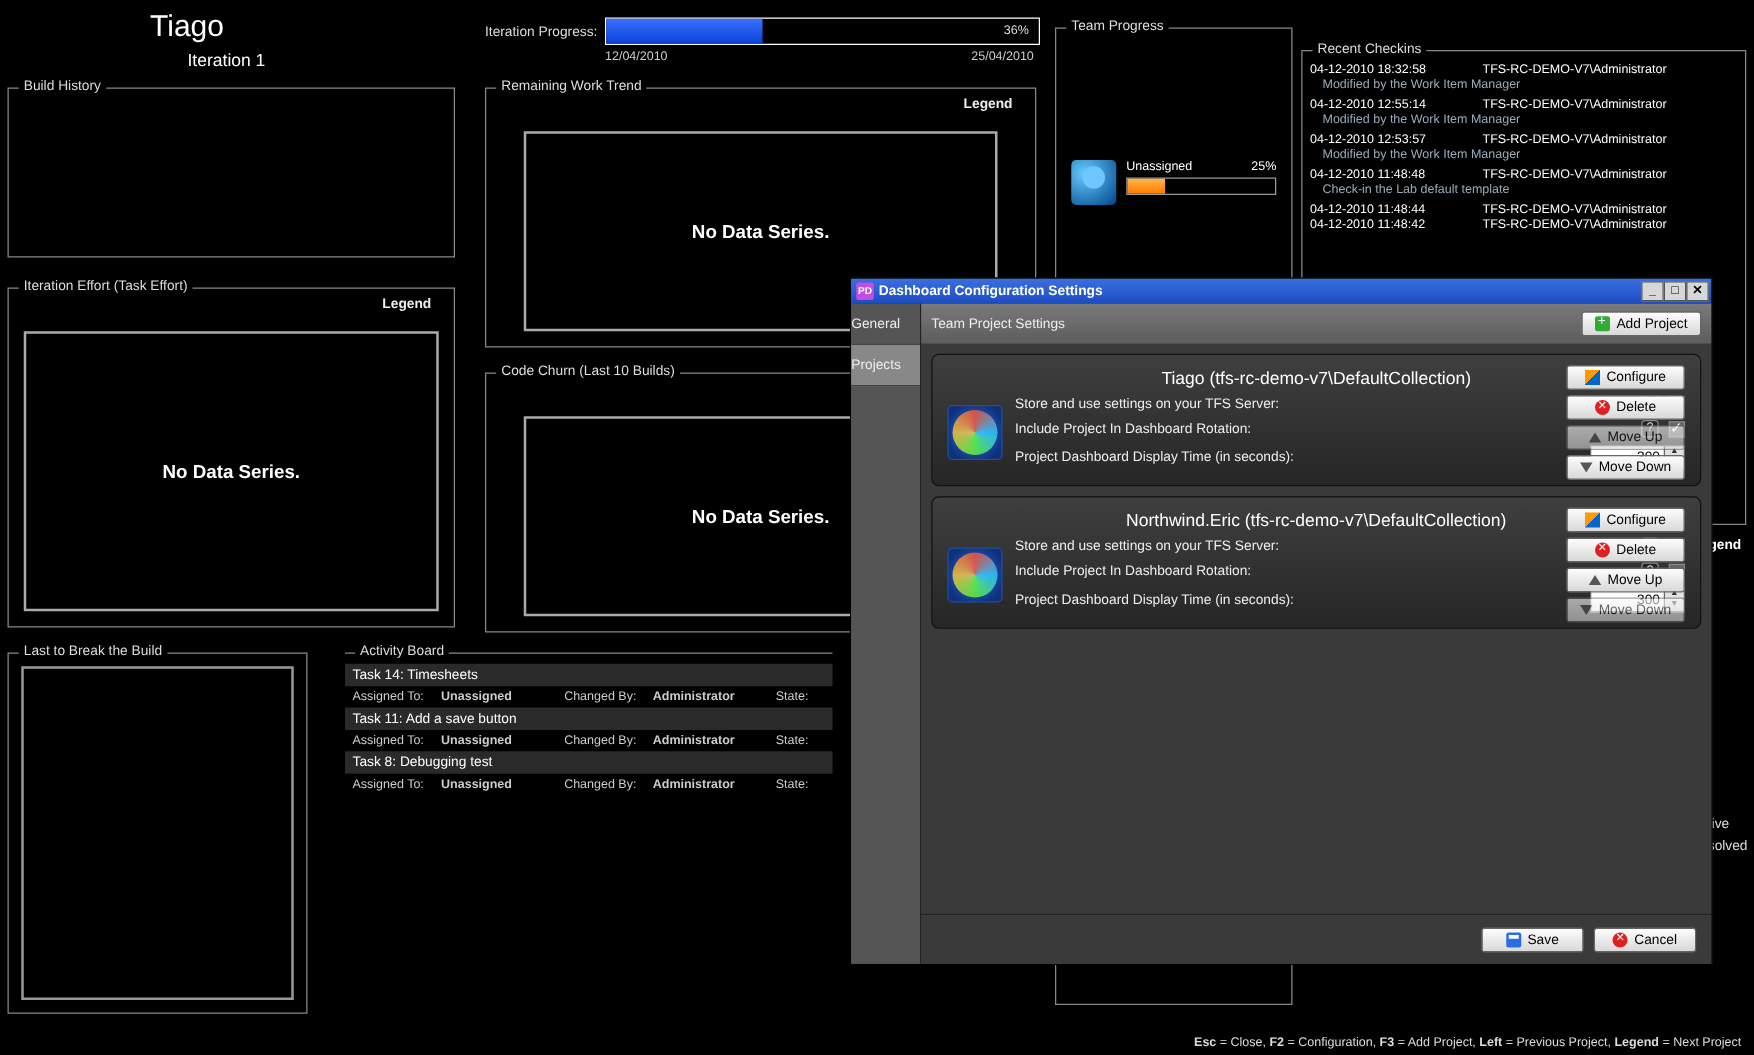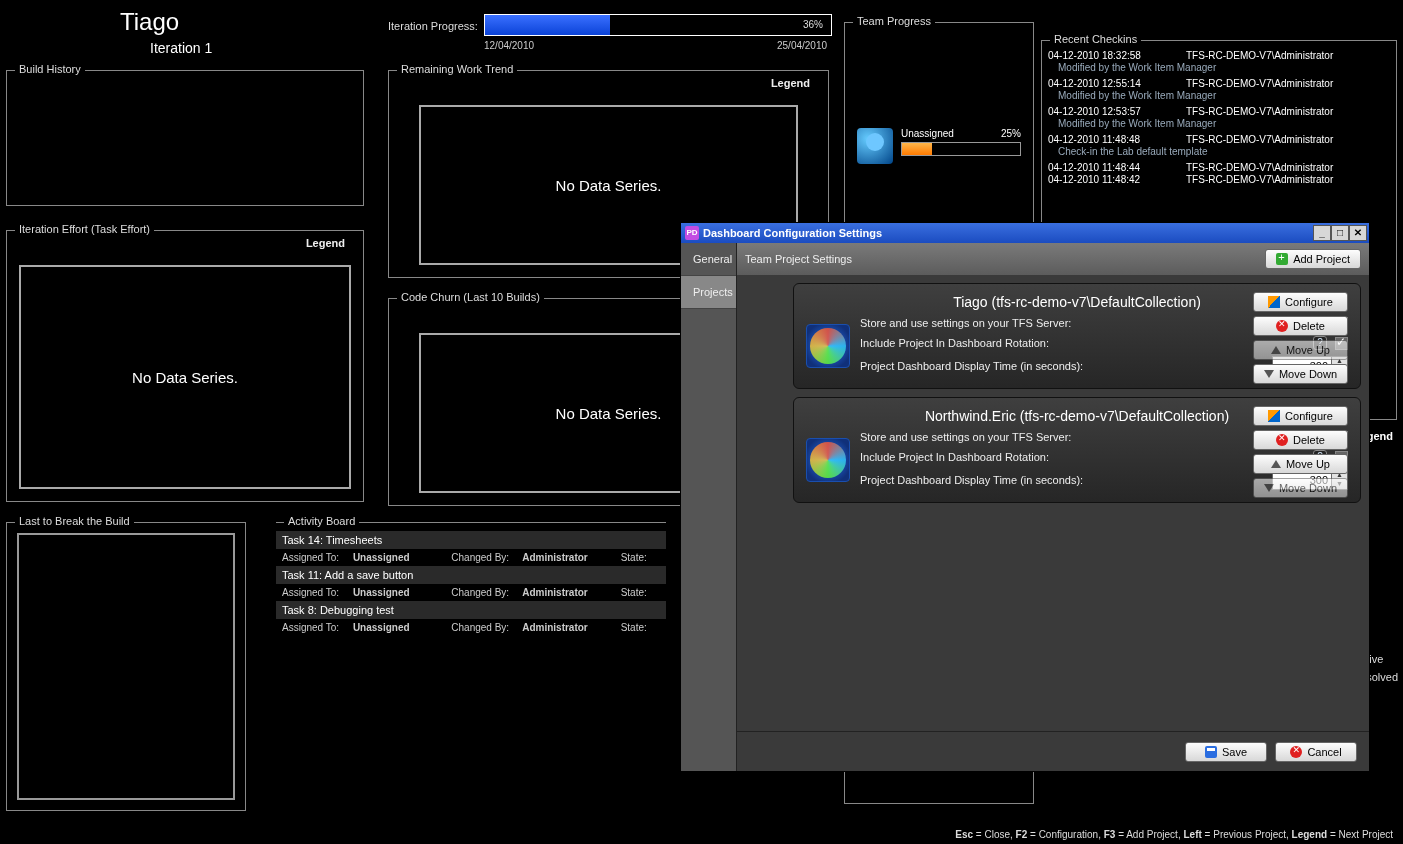--- a/index.html
+++ b/index.html
@@ -33,21 +33,21 @@
   padding: 0 4px;
   font-size: 11px;
   color: #ddd;
   white-space: nowrap;
 }
 .chartbox {
   position: absolute;
   border: 2px solid #aaa;
   background: #000;
   display:flex; align-items:center; justify-content:center;
-  font-weight:normal; font-size:15px;
+  font-weight:bold; font-size:15px;
 }
 .legend-tag { position:absolute; top:6px; right:18px; font-size:11px; color:#eee; font-weight:bold;}
 
 
 #p-build { top:70px; left:6px; width:358px; height:136px; }
 #p-iter  { top:230px; left:6px; width:358px; height:272px; }
 #p-last  { top:522px; left:6px; width:240px; height:289px; }
 #p-activity { top:522px; left:276px; width:390px; height:289px; border:none; border-top:1px solid #888;}
 #p-remain { top:70px; left:388px; width:441px; height:208px; }
 #p-churn { top:298px; left:388px; width:441px; height:208px; }
@@ -109,33 +109,33 @@
   font-size:11px; color:#fff; font-weight:bold;
 }
 .dlg-title-left{display:flex;align-items:center;gap:4px;}
 .pd-badge{width:14px;height:14px;background:#c24de3;color:#fff;font-size:8px;line-height:14px;text-align:center;border-radius:2px;}
 .dlg-winbtns{display:flex;gap:0;}
 .dlg-winbtns div{width:18px;height:16px;background:#d7d7d7;border:1px solid #555;color:#000;font-size:10px;text-align:center;line-height:13px;}
 .dlg-body{
   flex:1; display:flex; background:#3a3a3a;
 }
 .dlg-tabs{width:56px;background:#555;display:flex;flex-direction:column;border-right:1px solid #222;}
-.dlg-tab{padding:10px 12px;color:#eee;font-size:11px;text-align:left;cursor:pointer;border-bottom:1px solid #444;}
+.dlg-tab{padding:10px 0;color:#eee;font-size:11px;text-align:left;cursor:pointer;border-bottom:1px solid #444;}
 .dlg-tab.active{background:#888;}
 .dlg-main{flex:1;display:flex;flex-direction:column;}
 .dlg-sub{height:32px;background:linear-gradient(#7a7a7a,#5c5c5c);display:flex;align-items:center;justify-content:space-between;padding:15px 8px;color:#eee;font-size:11px;}
 .btn{
   background:linear-gradient(#fdfdfd,#d8d8d8);
   border:1px solid #666;border-radius:3px;
   color:#000;padding:3px 10px;font-size:11px;
   display:inline-flex;align-items:center;gap:5px;cursor:pointer;
   min-width:82px;justify-content:center;
 }
 .btn:disabled{opacity:.6;filter:grayscale(.3);cursor:default;}
-.dlg-scroll{flex:1;background:#3a3a3a;padding:8px;overflow:hidden;position:relative;margin-left:48px;}
+.dlg-scroll{flex:1;background:#3a3a3a;padding:8px;overflow:hidden;position:relative;}
 .proj-card{
   background:linear-gradient(#3f3f3f,#262626);
   border:1px solid #111;border-radius:6px;
   padding:10px 12px 12px 12px;
   margin-bottom:8px;
   position:relative;
   color:#eee;
 }
 .proj-title{text-align:center;font-size:14px;color:#fff;margin-bottom:6px;}
 .proj-row{display:flex;align-items:center;gap:10px;}

